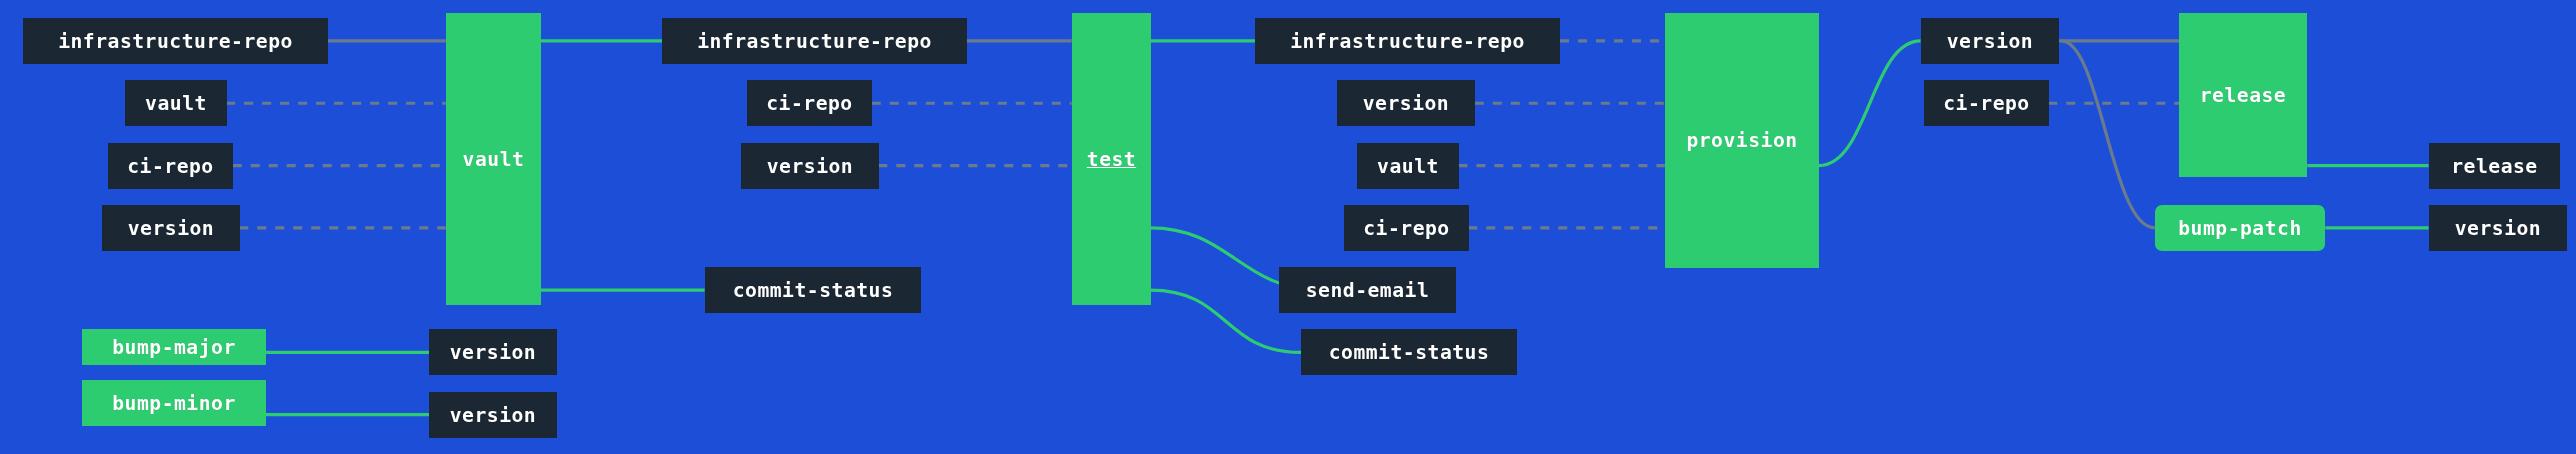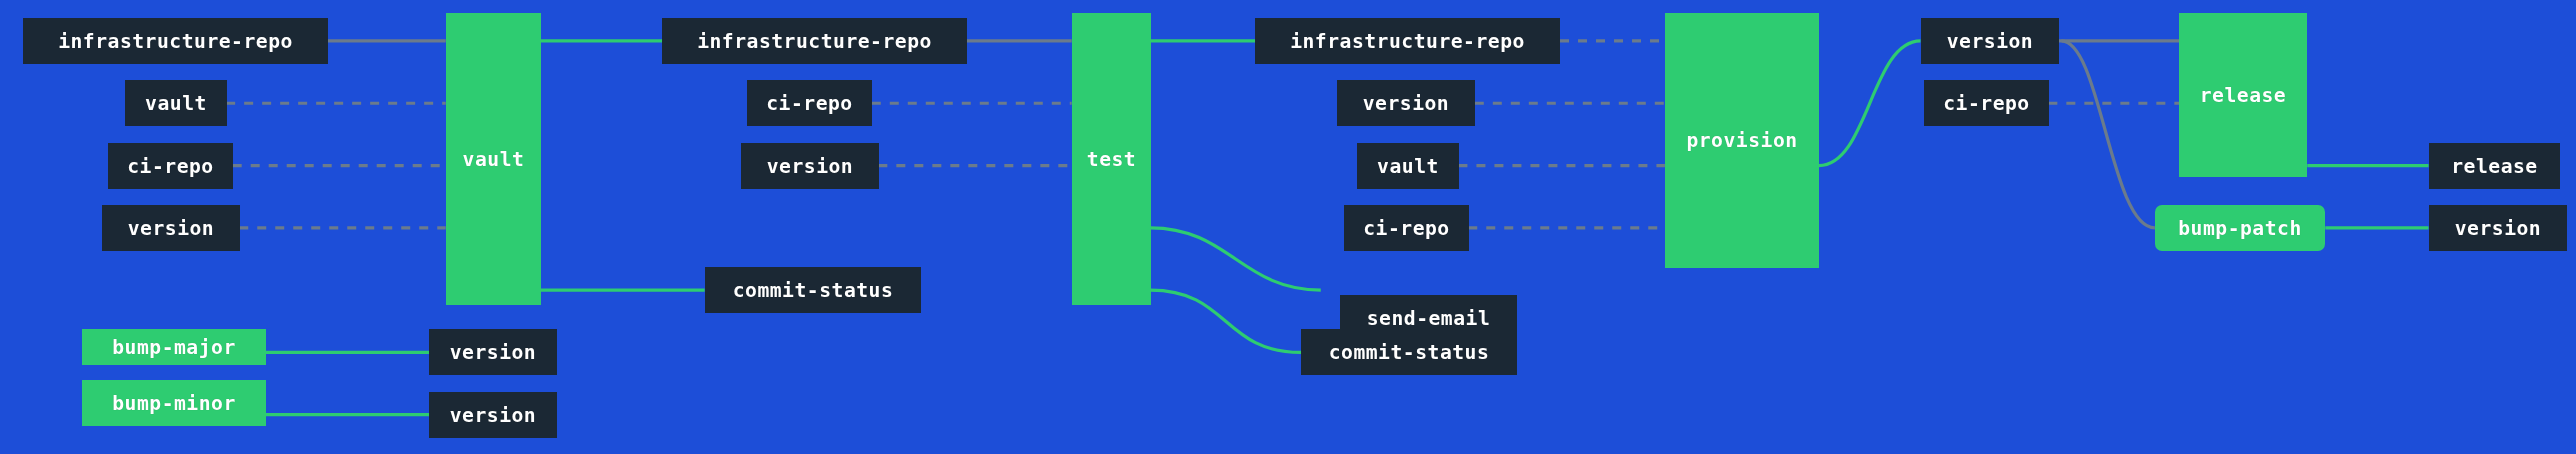--- a/index.html
+++ b/index.html
@@ -111,36 +111,36 @@
       </div>
       <div class="node resource" style="left: 662px; top: 18px; width: 305px; height: 46px;">
         <span>infrastructure-repo</span>
       </div>
       <div class="node resource" style="left: 747px; top: 80px; width: 125px; height: 46px;">
         <span>ci-repo</span>
       </div>
       <div class="node resource" style="left: 741px; top: 143px; width: 138px; height: 46px;">
         <span>version</span>
       </div>
-      <div class="node job" style="left: 1072px; top: 13px; width: 79px; height: 292px;">
+      <div class="node job" style="left: 1072px; top: 13px; width: 79px; height: 292px; text-decoration: underline;">
         <span>test</span>
       </div>
       <div class="node resource" style="left: 1255px; top: 18px; width: 305px; height: 46px;">
         <span>infrastructure-repo</span>
       </div>
       <div class="node resource" style="left: 1337px; top: 80px; width: 138px; height: 46px;">
         <span>version</span>
       </div>
       <div class="node resource" style="left: 1357px; top: 143px; width: 102px; height: 46px;">
         <span>vault</span>
       </div>
       <div class="node resource" style="left: 1344px; top: 205px; width: 125px; height: 46px;">
         <span>ci-repo</span>
       </div>
-      <div class="node resource" style="left: 1340px; top: 267px; width: 177px; height: 46px; margin-top: 28px;">
+      <div class="node resource" style="left: 1279px; top: 267px; width: 177px; height: 46px;">
         <span>send-email</span>
       </div>
       <div class="node resource" style="left: 1301px; top: 329px; width: 216px; height: 46px;">
         <span>commit-status</span>
       </div>
       <div class="node job" style="left: 1665px; top: 13px; width: 154px; height: 255px;">
         <span>provision</span>
       </div>
       <div class="node resource" style="left: 1921px; top: 18px; width: 138px; height: 46px;">
         <span>version</span>

